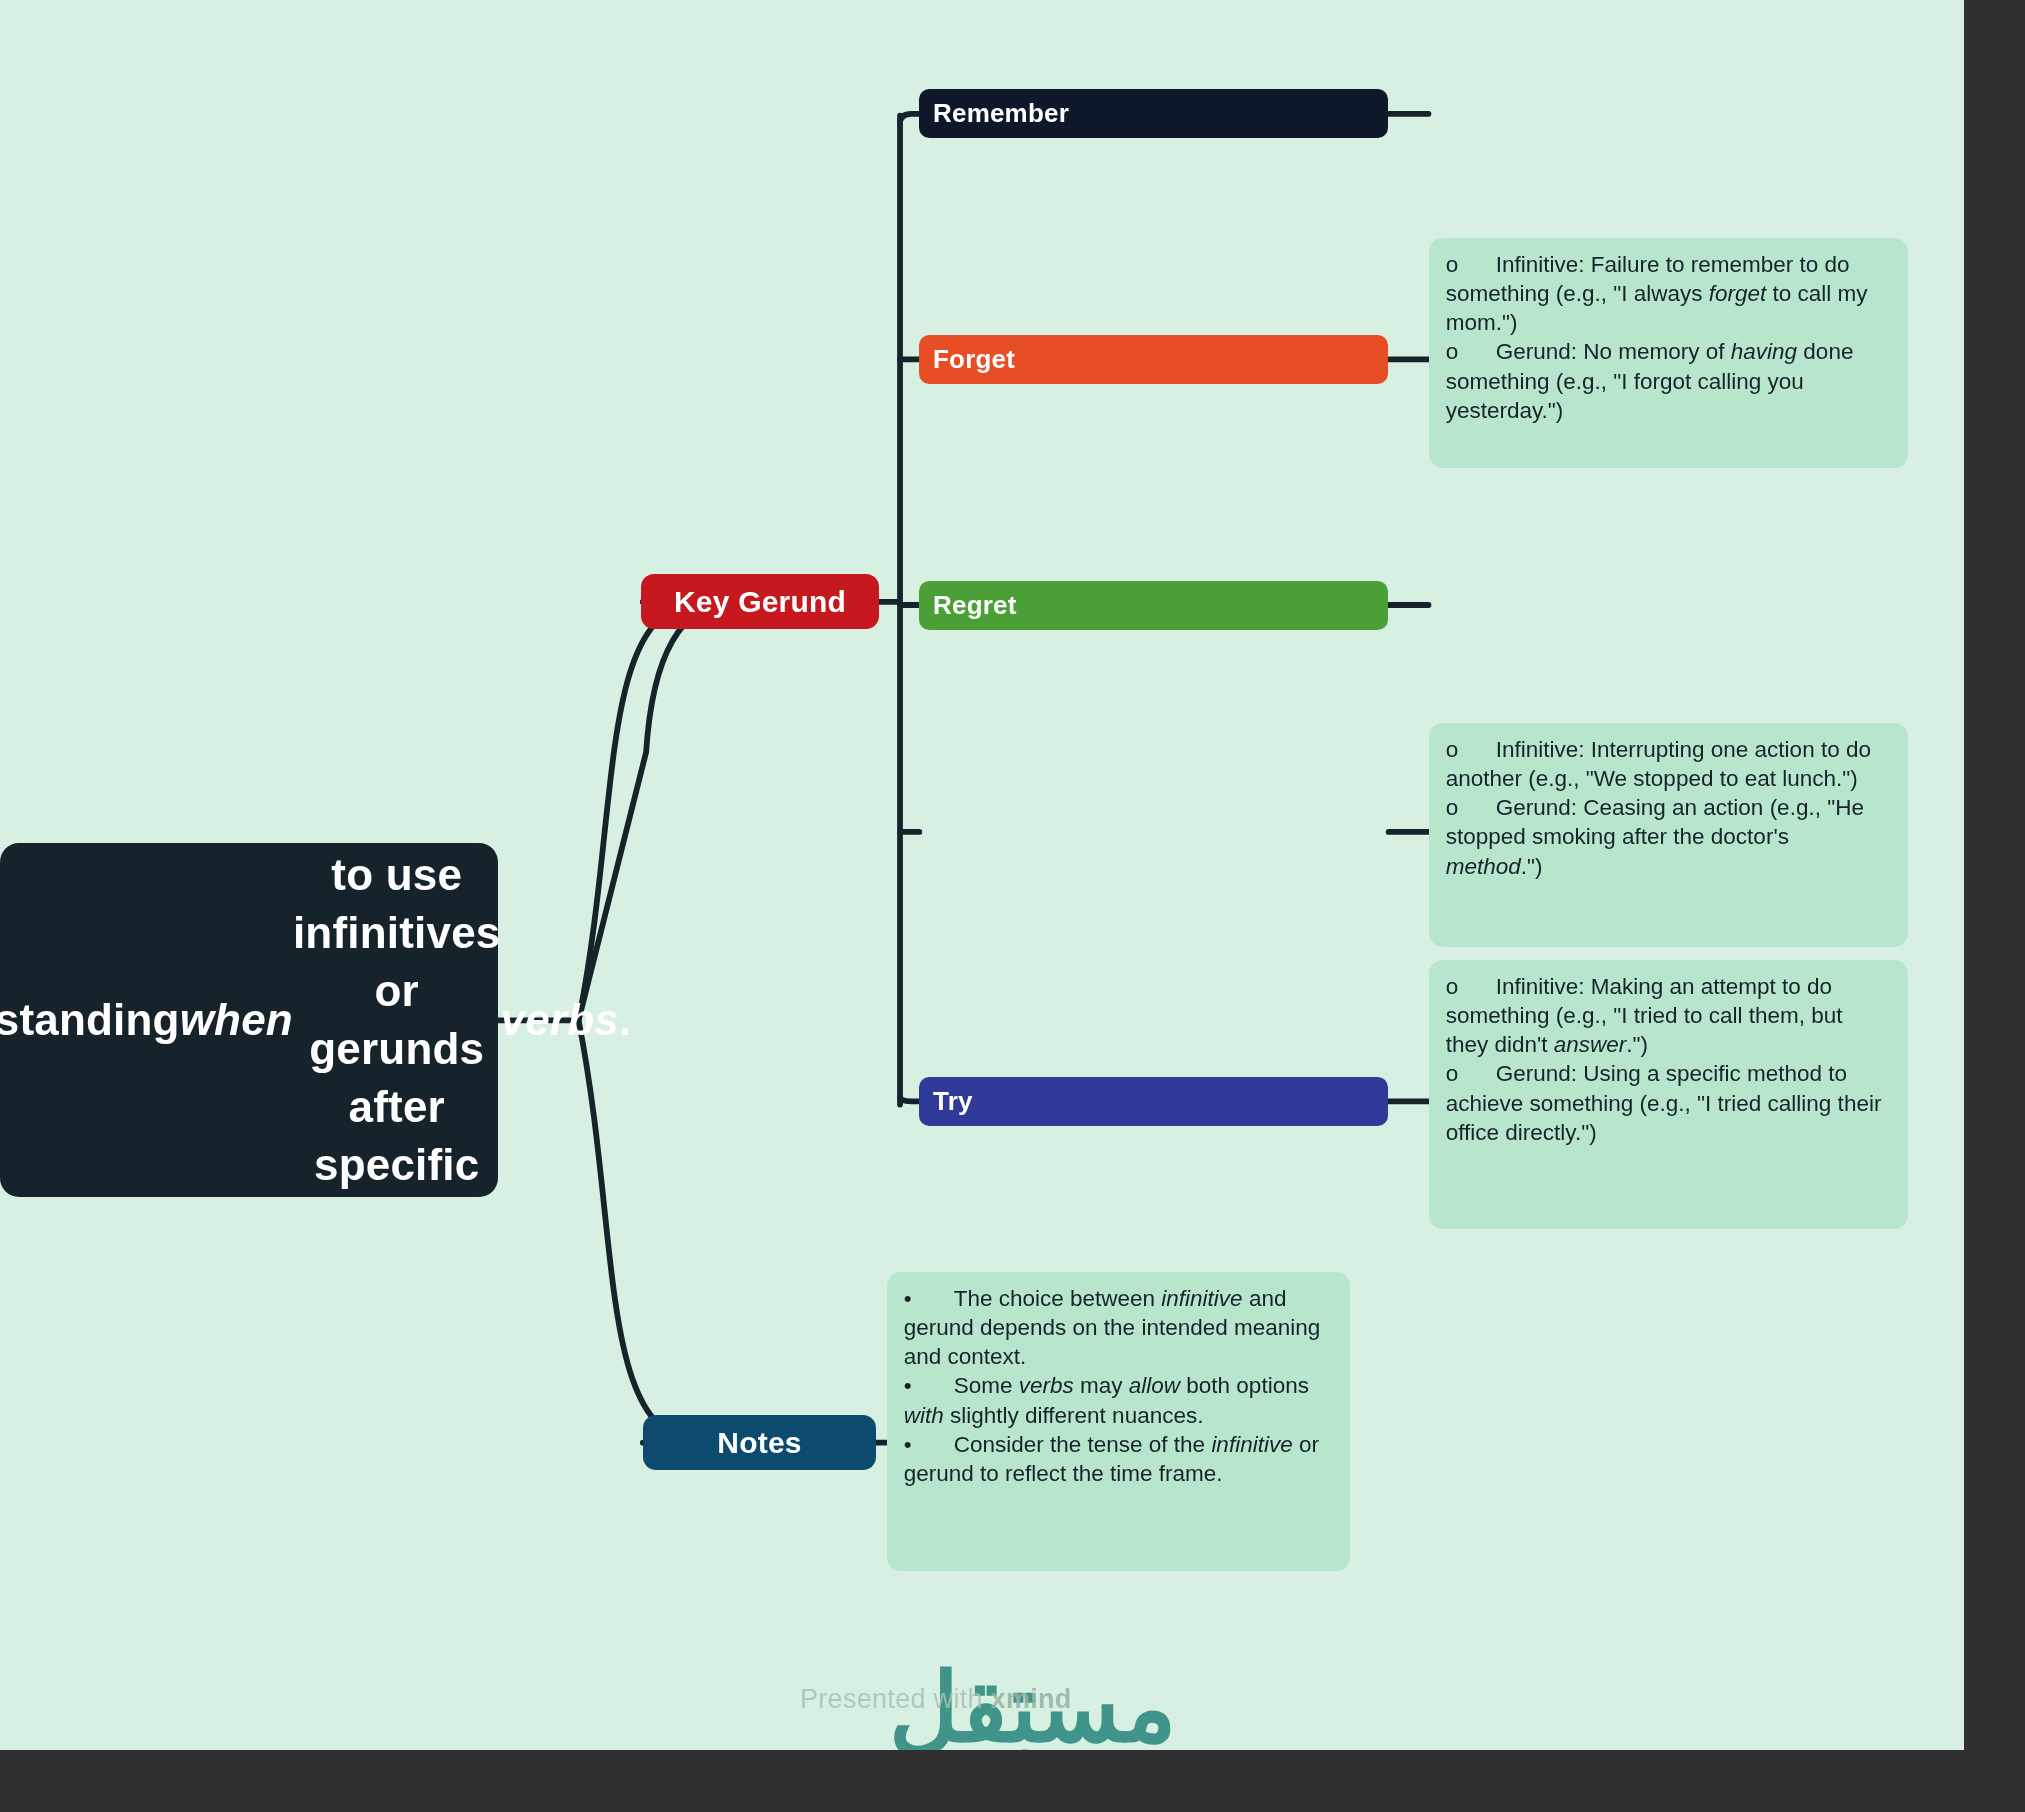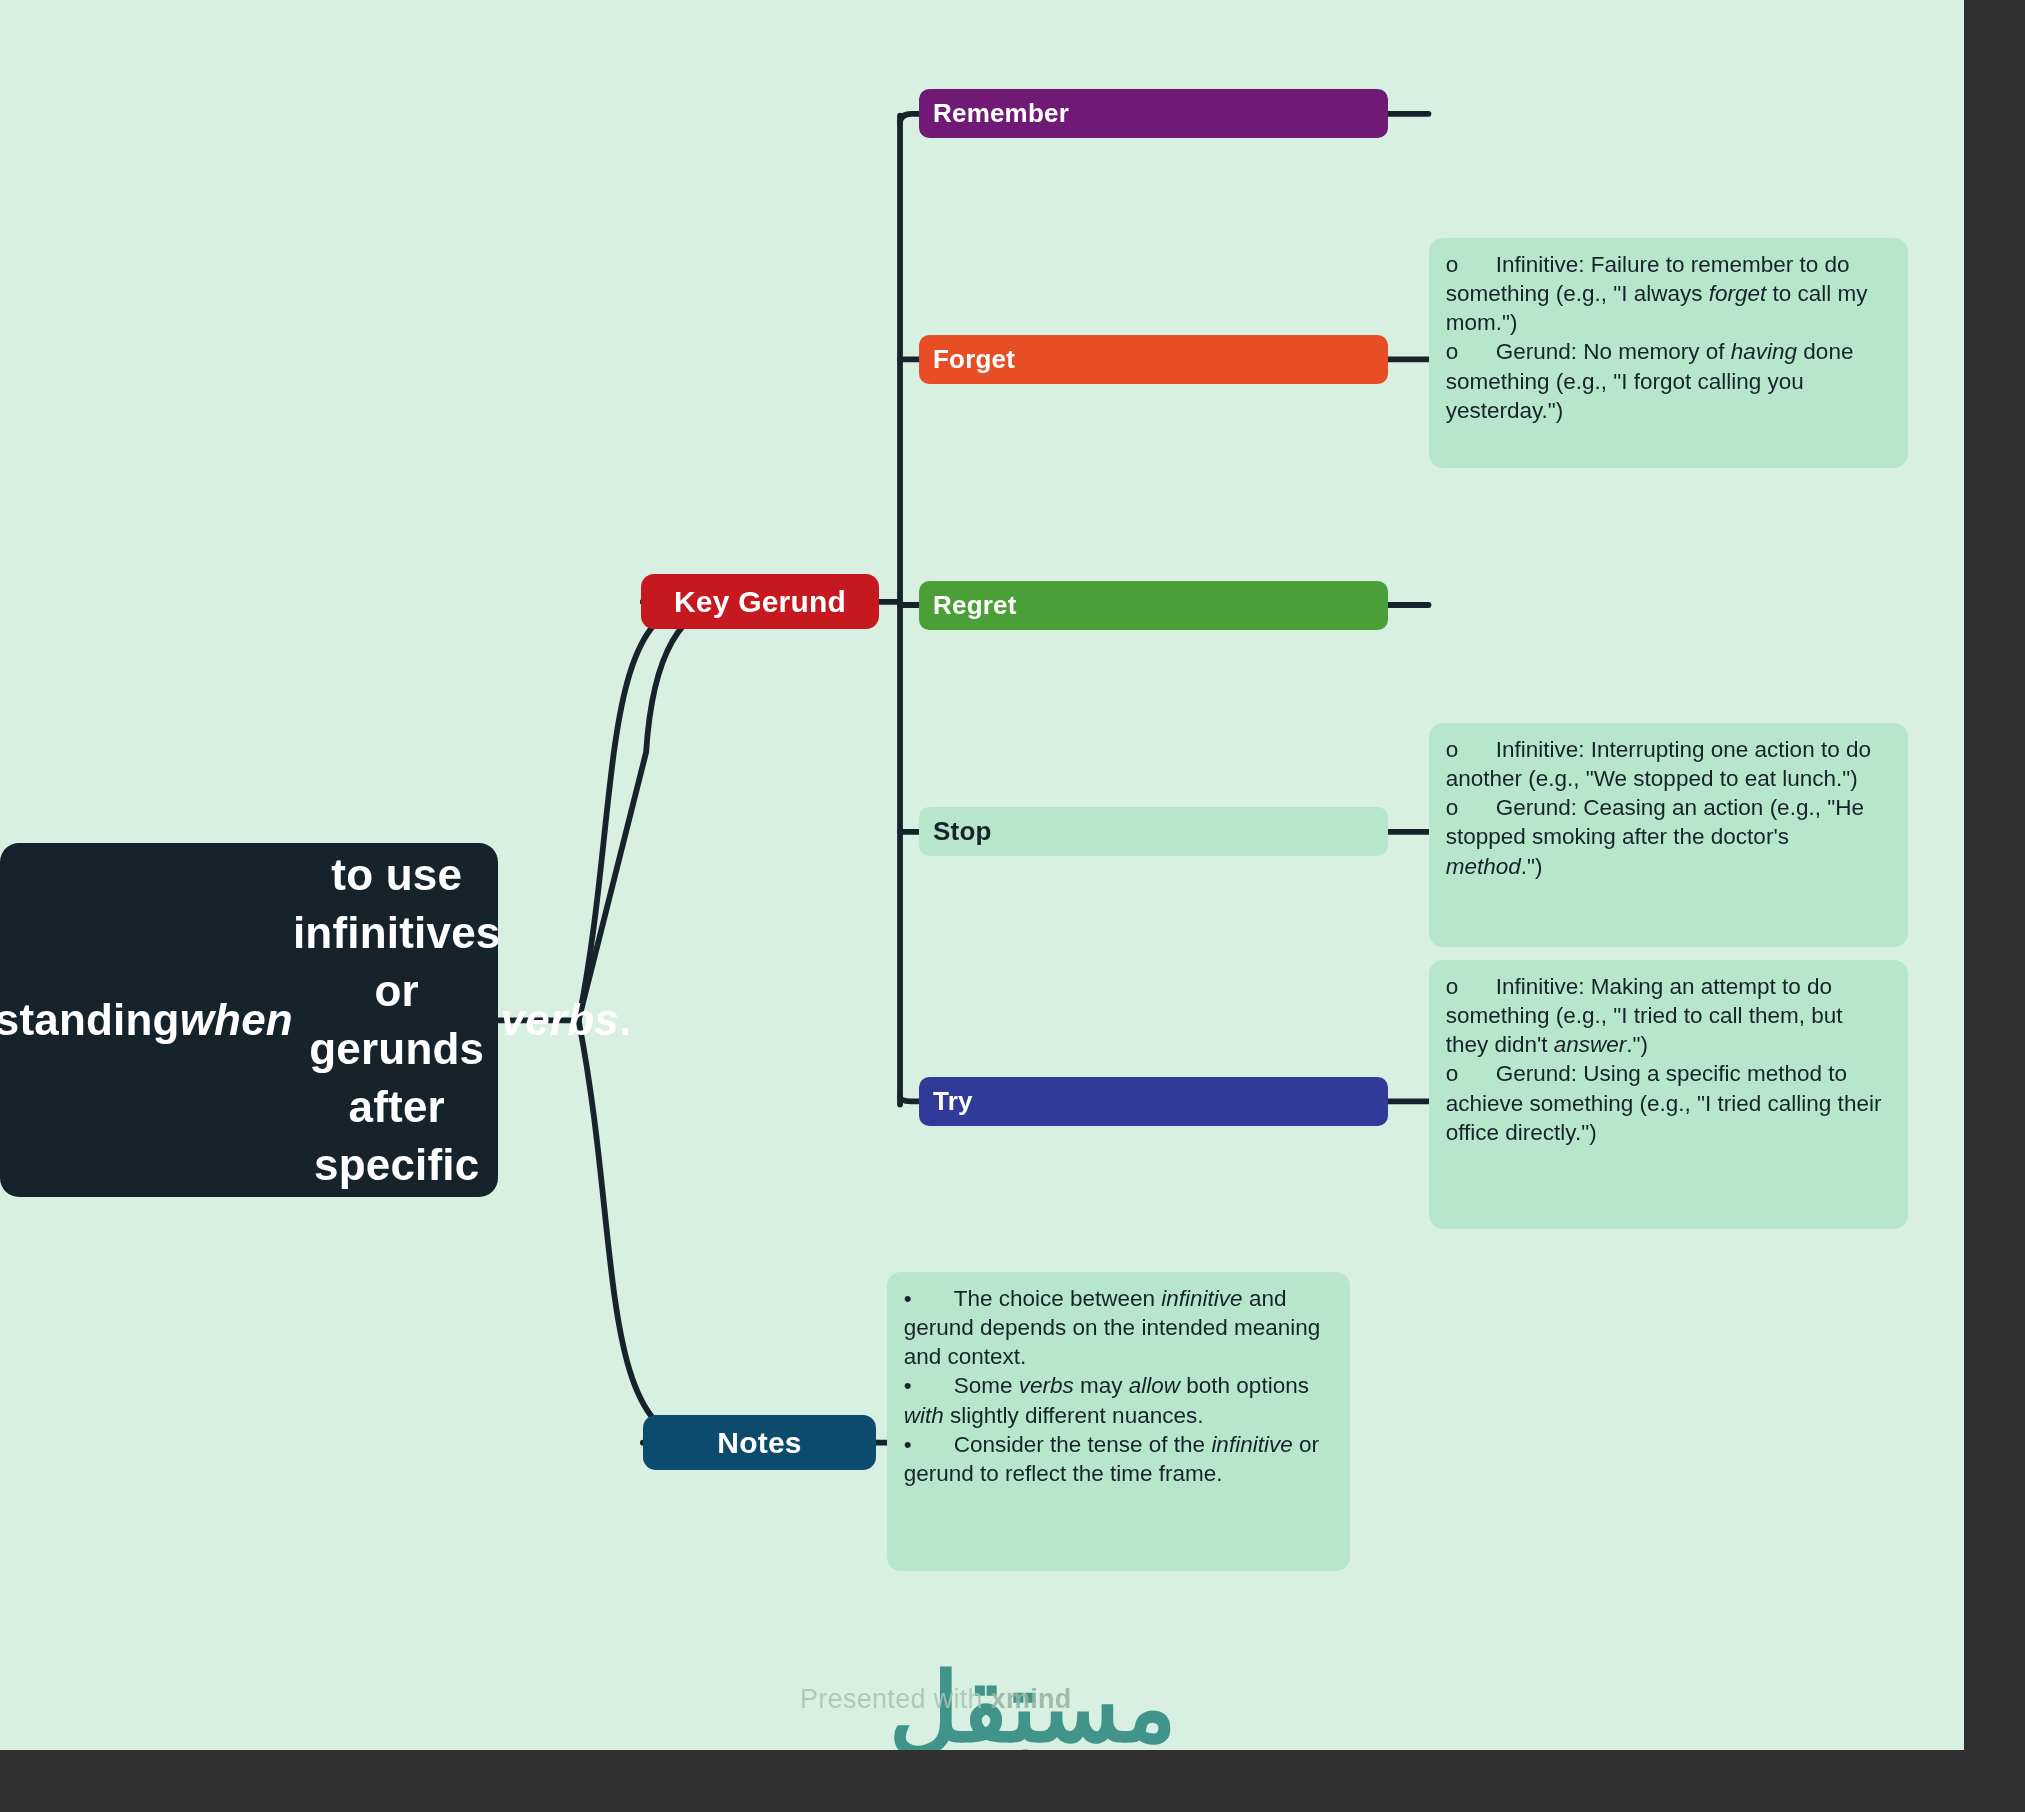--- a/index.html
+++ b/index.html
@@ -63,21 +63,21 @@
 
   
   .verb-node{
     left:919px;
     width:469px;
     height:49px;
     padding:0 14px;
     font-size:26px;
     border-radius:10.3px;
   }
-  #n-remember{top:89px;background:#701a75;color:#ffffff;}
+  #n-remember{top:89px;background:#0f172a;color:#ffffff;}
   #n-forget  {top:335px;background:#e84e26;color:#ffffff;}
   #n-regret  {top:581px;background:#4aa036;color:#ffffff;}
   #n-stop    {top:807px;background:#b8e6cc;color:#16232b;}
   #n-try     {top:1077px;background:#303b99;color:#ffffff;}
 
   
   .notebox{
     position:absolute;
     background:#b8e6cc;
     border-radius:14px;
@@ -167,23 +167,20 @@
 
     <div id="n-remember" class="node verb-node">
       <span>Remember</span>
     </div>
     <div id="n-forget" class="node verb-node">
       <span>Forget</span>
     </div>
     <div id="n-regret" class="node verb-node">
       <span>Regret</span>
     </div>
-    <div id="n-stop" class="node verb-node">
-      <span>Stop</span>
-    </div>
     <div id="n-try" class="node verb-node">
       <span>Try</span>
     </div>
 
     <div id="d-forget" class="notebox">o	Infinitive: Failure to remember to do something (e.g., "I always <span class="ital">forget</span> to call my mom.")
 o	Gerund: No memory of <span class="ital">having</span> done something (e.g., "I forgot calling you yesterday.")</div>
     <div id="d-stop" class="notebox">o	Infinitive: Interrupting one action to do another (e.g., "We stopped to eat lunch.")
 o	Gerund: Ceasing an action (e.g., "He stopped smoking after the doctor's <span class="ital">method</span>.")</div>
     <div id="d-try" class="notebox">o	Infinitive: Making an attempt to do something (e.g., "I tried to call them, but they didn't <span class="ital">answer</span>.")
 o	Gerund: Using a specific method to achieve something (e.g., "I tried calling their office directly.")</div>

